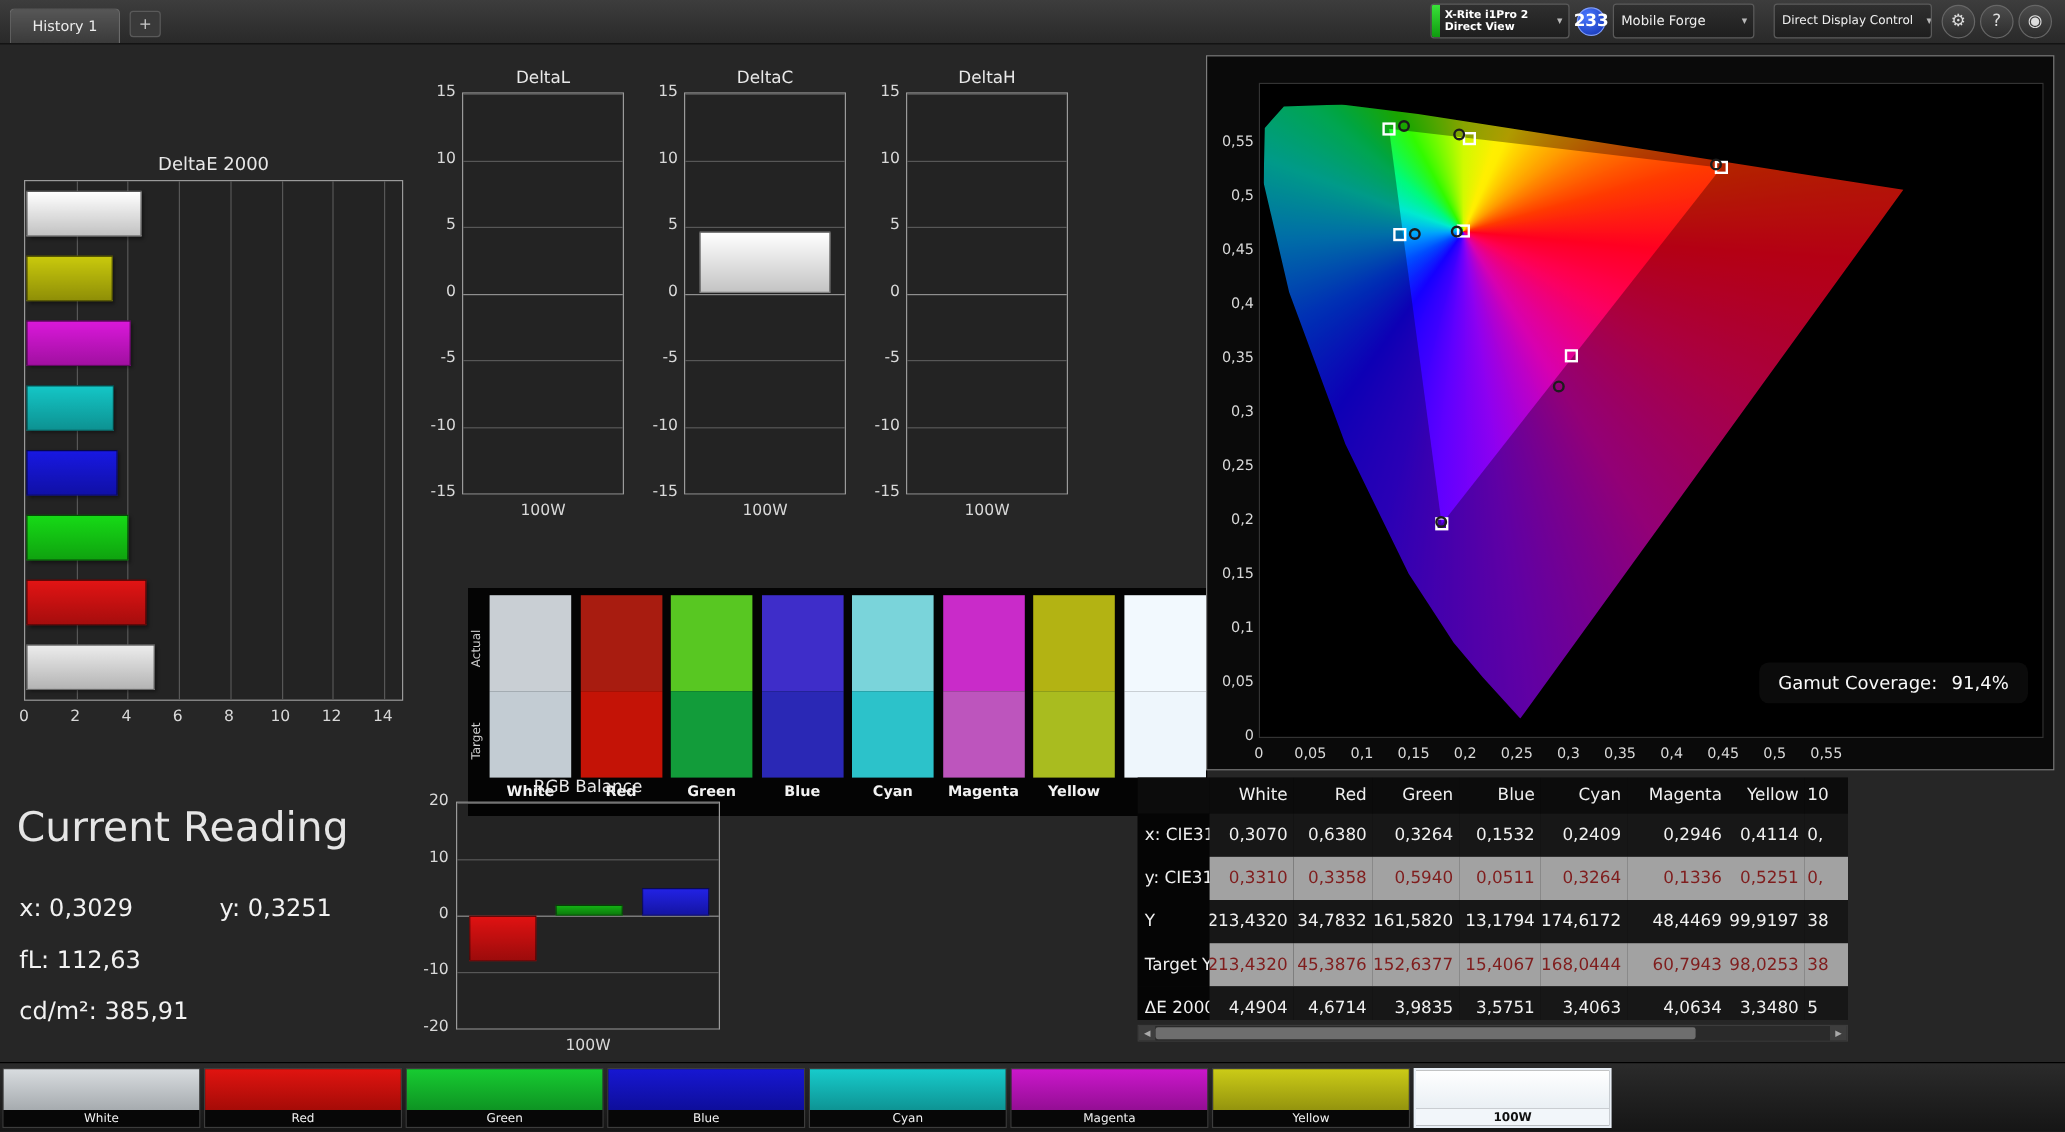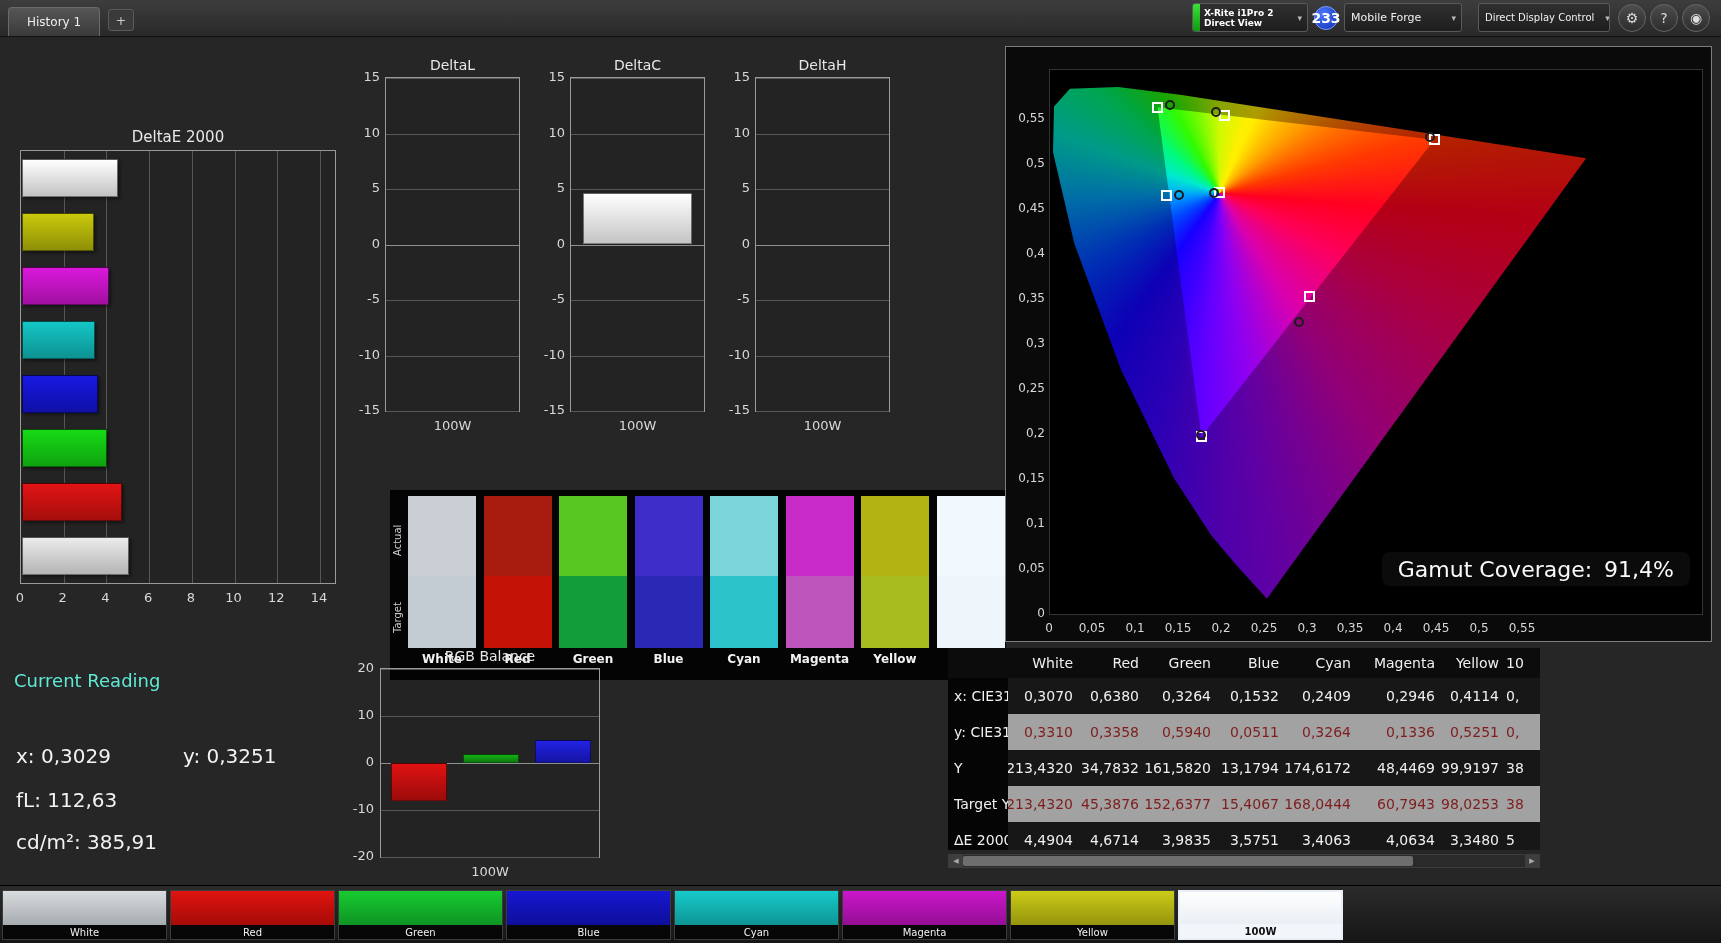--- a/index.html
+++ b/index.html
@@ -25,21 +25,21 @@
   .caret{padding:0 5px;color:#b8b8b8;font-size:9px;}
   .badge{position:absolute;top:6px;width:24px;height:24px;border-radius:50%;
          background:radial-gradient(circle at 35% 30%,#4a78ff,#1030b0);border:1px solid #7d9cff;
          display:flex;align-items:center;justify-content:center;font-size:14px;font-weight:bold;color:#fff;box-sizing:border-box;}
   .round-btn{position:absolute;top:4px;width:28px;height:28px;border-radius:50%;
          background:linear-gradient(#4c4c4c,#2d2d2d);border:1px solid #666;box-sizing:border-box;
          display:flex;align-items:center;justify-content:center;font-size:14px;color:#ddd;}
 
   
   .h-gamut{position:absolute;left:28px;top:50px;font-size:33px;color:#f5f5f5;}
-  .h-reading{position:absolute;left:14px;top:670px;font-size:18px;color:#5eead4;}
+  .h-reading{position:absolute;left:14px;top:670px;font-size:34px;color:#e5e5e5;}
   .reading{position:absolute;font-size:20px;color:#f2f2f2;}
 
   
   .chart-title{position:absolute;text-align:center;font-size:15px;color:#e8e8e8;}
   .chart-title.sm{font-size:14px;}
   .plot{position:absolute;border:1px solid #9a9a9a;box-sizing:border-box;background:rgba(0,0,0,0.06);}
   .vgrid{position:absolute;top:0;bottom:0;width:1px;background:#575757;}
   .hgrid{position:absolute;left:0;right:0;height:1px;background:#575757;}
   .hgrid.zero{background:#8f8f8f;}
   .hbar{position:absolute;left:1px;height:38px;border:1px solid rgba(0,0,0,.55);box-sizing:border-box;
@@ -83,21 +83,21 @@
       #c8f000 0deg,#ffe400 25deg,#ff9800 50deg,#ff3800 75deg,#ff0020 95deg,#f00060 120deg,
       #d000a8 148deg,#8800e8 172deg,#3c00ff 195deg,#1400ff 215deg,#0048ff 242deg,#00a0f0 268deg,
       #00e0c8 290deg,#00f078 310deg,#30f000 332deg,#c8f000 360deg);}
   .locus-fill{filter:brightness(.68) saturate(1.05);}
   .tri-fill{filter:brightness(1.04);}
   .cie-tick{position:absolute;font-size:12px;color:#d8d8d8;}
   .m-square{position:absolute;width:11px;height:11px;border:2px solid #fff;box-sizing:border-box;}
   .m-circle{position:absolute;width:10px;height:10px;border:2px solid #1c1c1c;border-radius:50%;box-sizing:border-box;}
   .gamut-box{position:absolute;right:12px;top:482px;height:34px;padding:0 16px;
              background:rgba(12,12,12,.94);border-radius:8px;display:flex;align-items:center;gap:12px;
-             font-size:22px;color:#fafafa;}
+             font-size:15px;color:#fafafa;}
 
   
   #mtable{position:absolute;left:948px;top:648px;width:592px;height:202px;overflow:hidden;background:#0c0c0c;}
   .trow{display:grid;grid-template-columns:60px 70px 66px 72px 68px 72px 84px 64px 36px;}
   .trow.head{height:30px;} .trow.data{height:36px;}
   .tcell{font-size:14px;display:flex;align-items:center;justify-content:flex-end;
          padding-right:5px;box-sizing:border-box;overflow:hidden;white-space:nowrap;}
   .tcell.first{justify-content:flex-start;padding-left:6px;background:#050505;color:#f0f0f0;}
   .tcell.last{justify-content:flex-start;padding-left:2px;}
   .trow.head .tcell{background:#0c0c0c;color:#f0f0f0;font-size:14px;}

